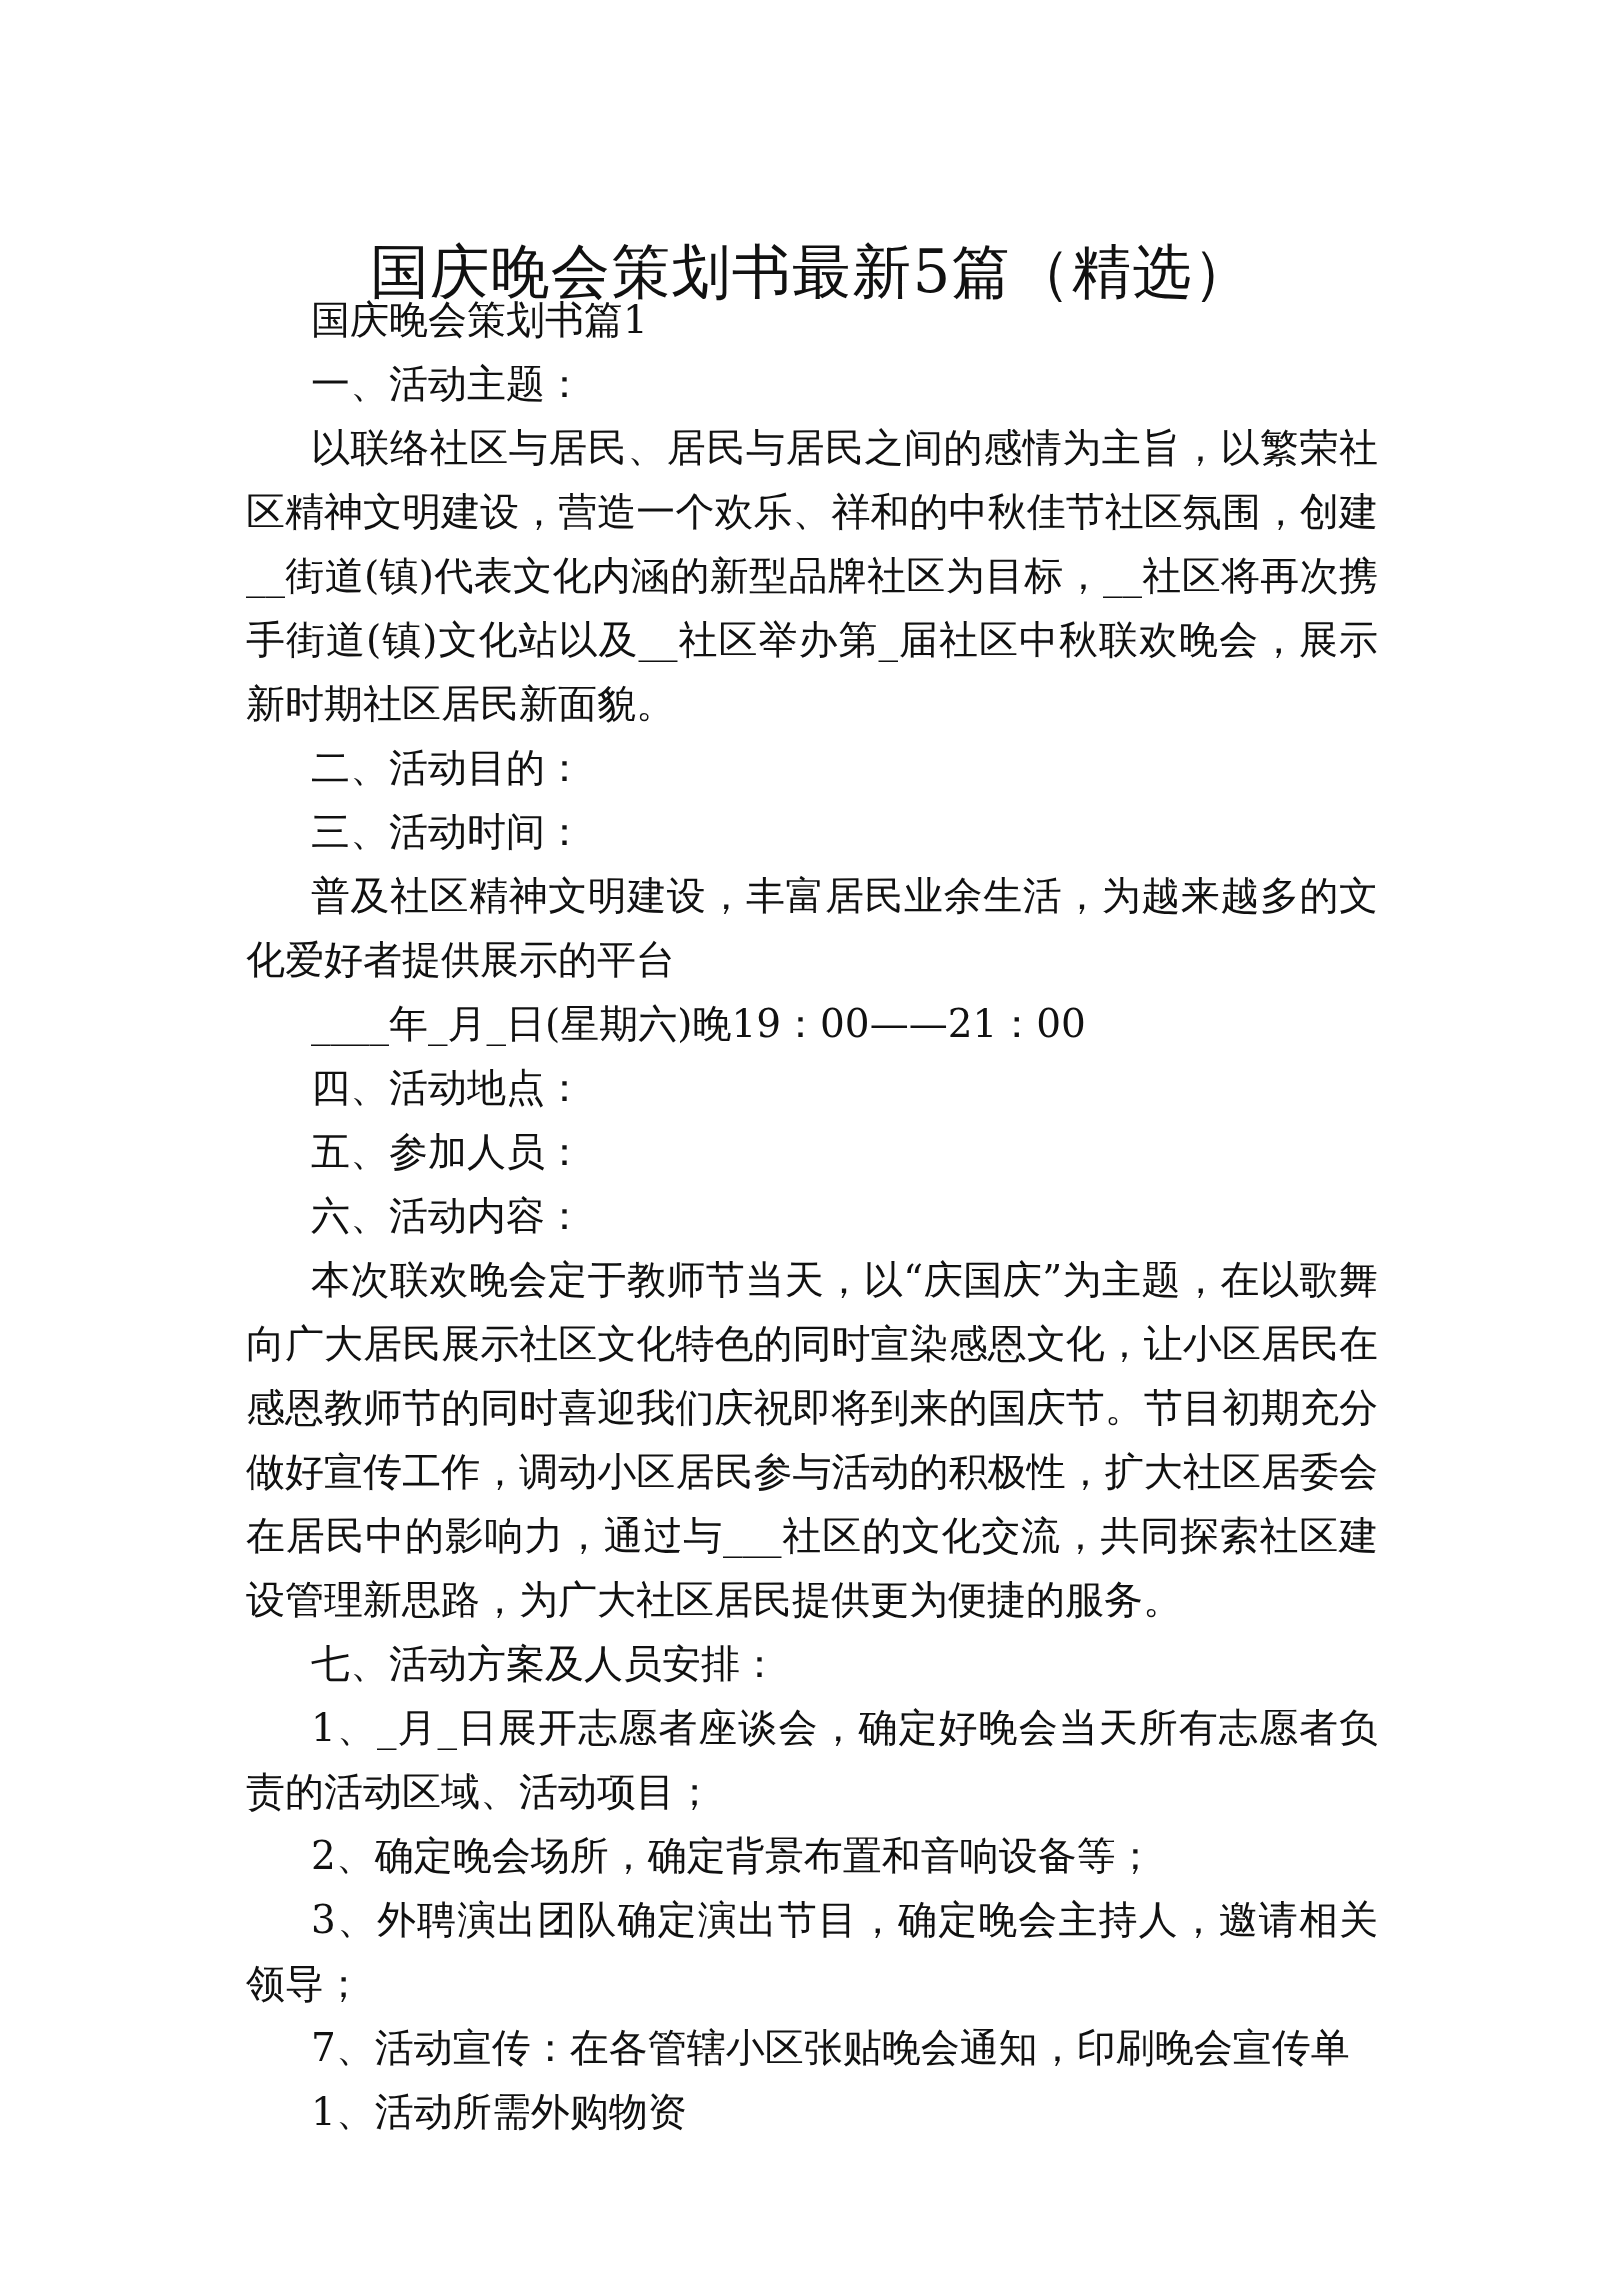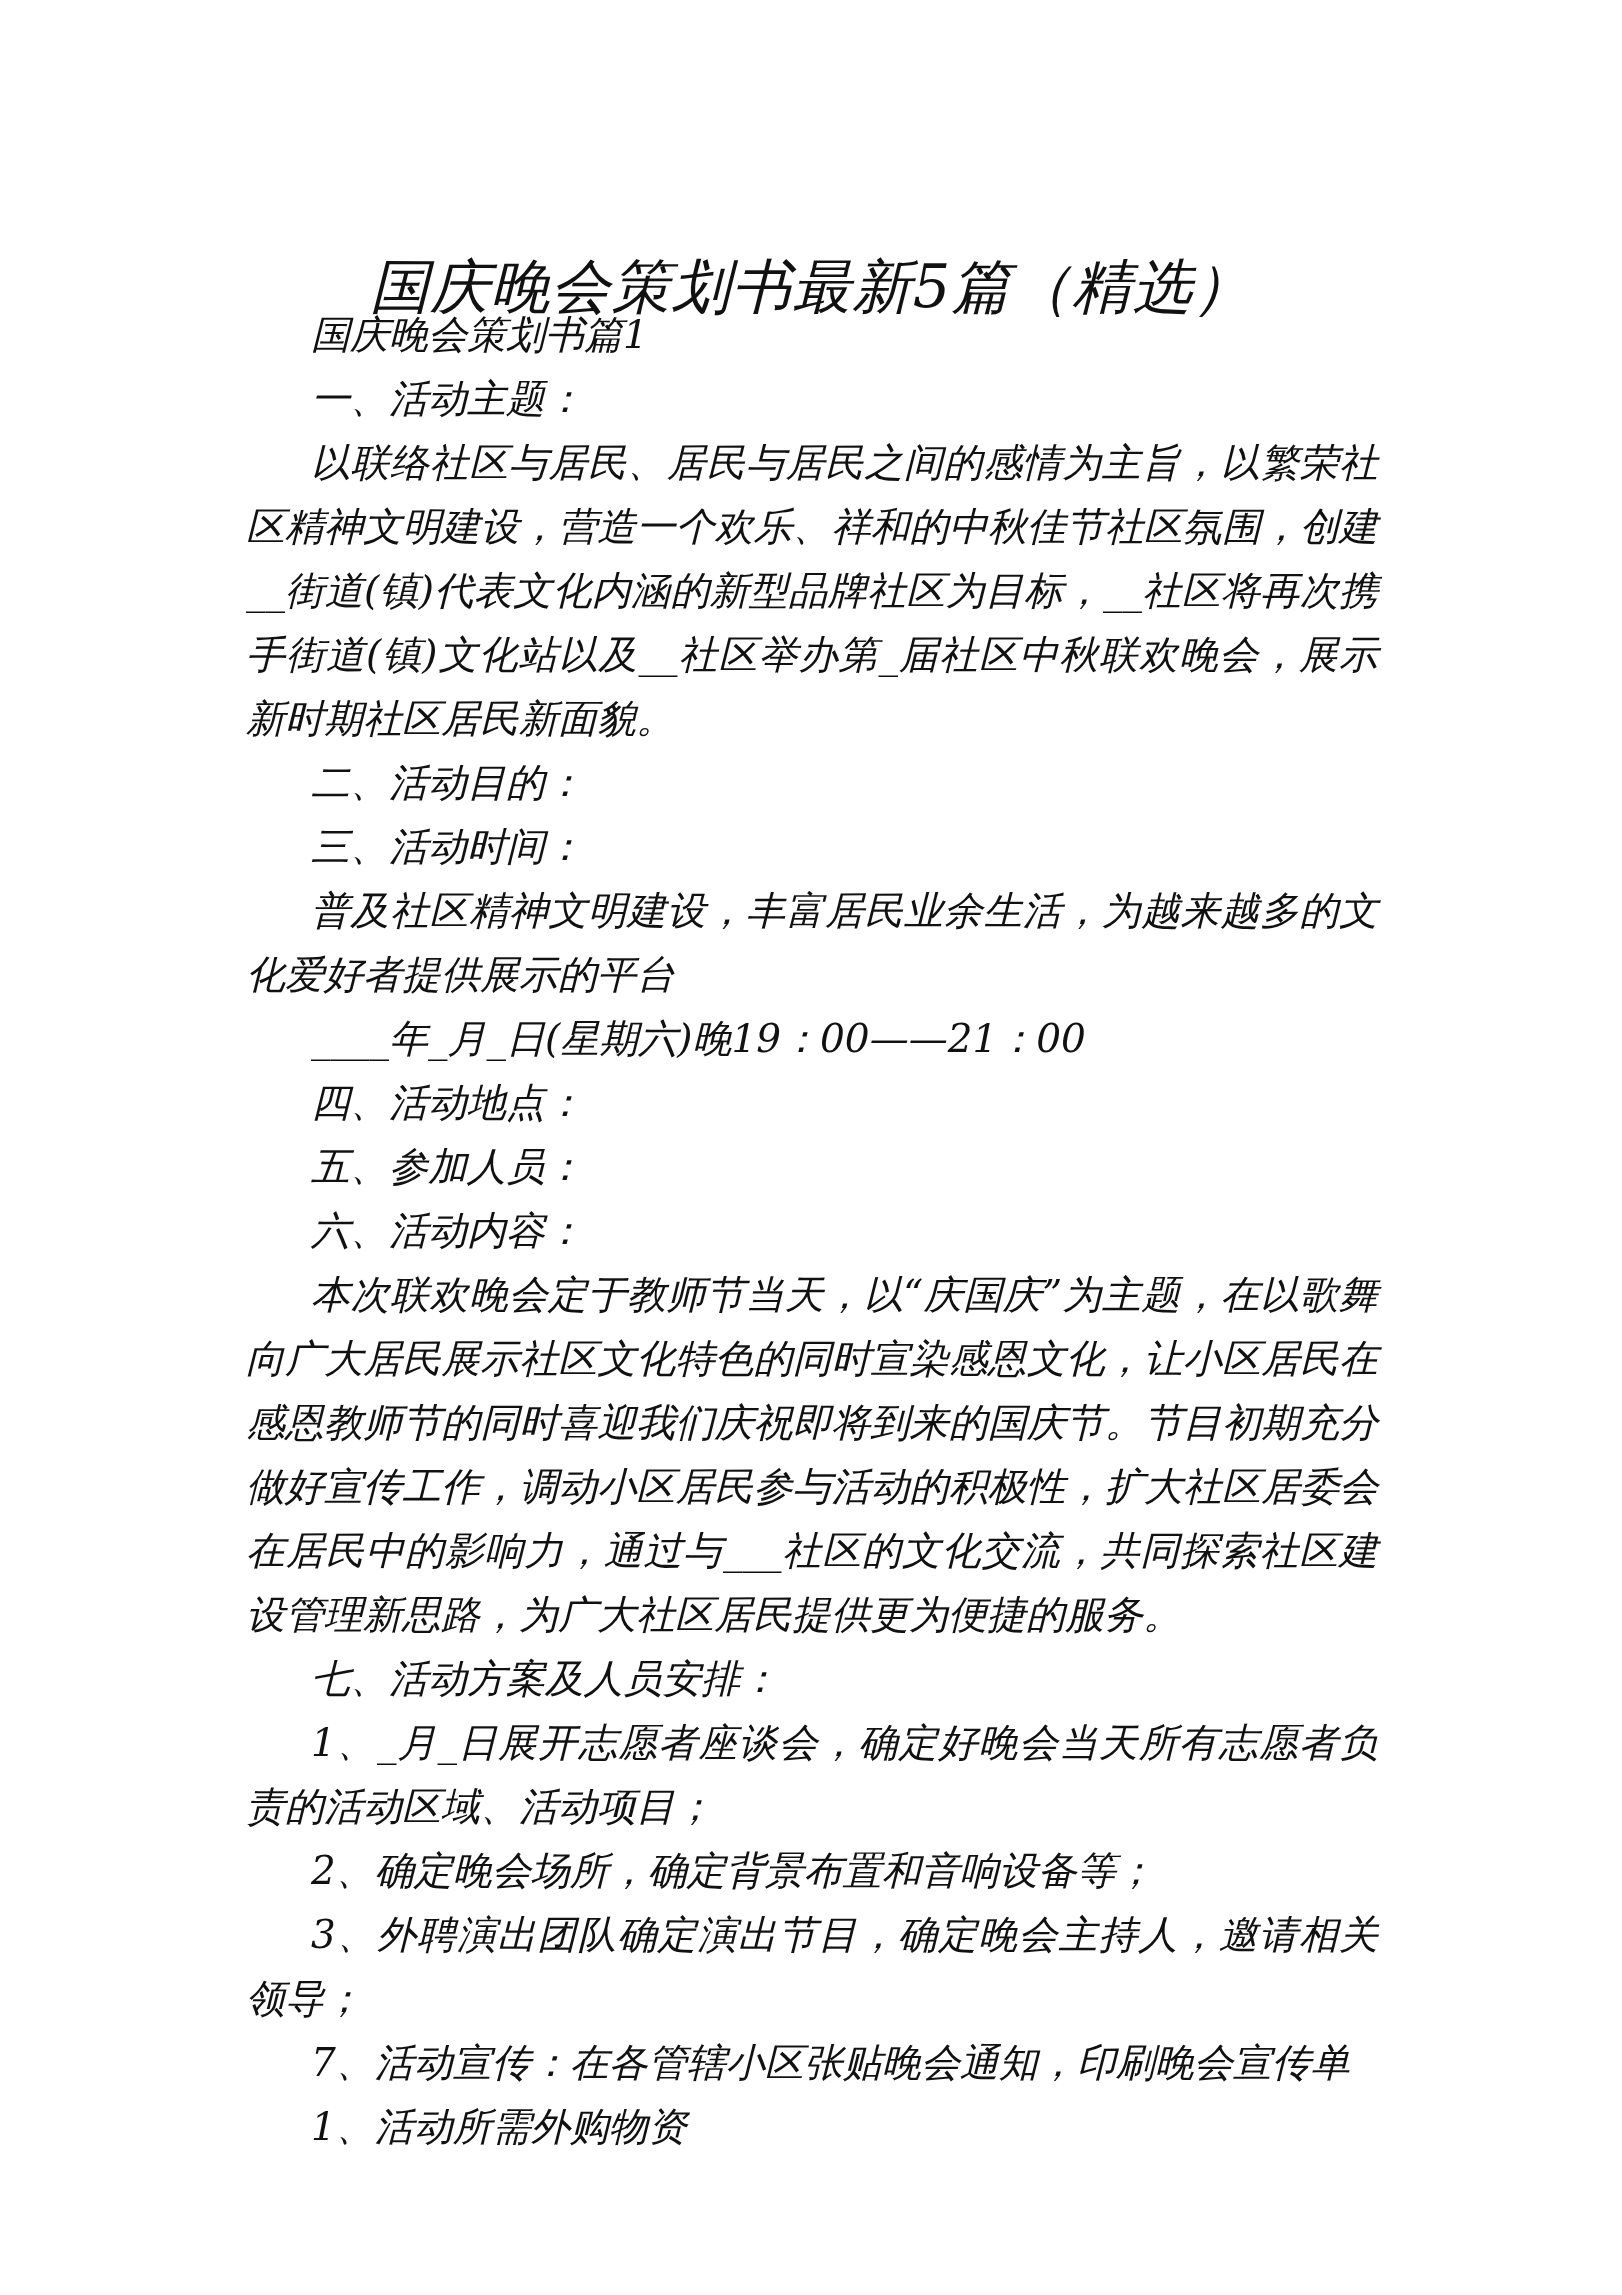--- a/index.html
+++ b/index.html
@@ -1,21 +1,21 @@
 <!DOCTYPE html>
 <html style="font-size:10.5px"><head>
   <meta charset="utf-8">
   <style>
     html, body { margin: 0; padding: 0; background: #ffffff; }
     body {
       width: 1623px; height: 2295px; position: relative; overflow: hidden;
       font-family: "DejaVu Serif", "Liberation Serif", serif;
       color: #111111;
     }
-    .page { position: absolute; left: 0; top: 15px; width: 1623px; height: 1850px; background: #ffffff; font-style: italic; }
+    .page { position: absolute; left: 0; top: 0; width: 1623px; height: 1850px; background: #ffffff; }
     .title {
       position: absolute; left: 0; width: 1623px; top: 196px;
       text-align: center; font-size: 59px; line-height: 72px; letter-spacing: 1.3px;
       font-weight: normal;
     }
     .content {
       position: absolute; left: 246px; width: 1132px; top: 288px;
       font-size: 39px; line-height: 64px;
     }
     .p { margin: 0; text-align: justify; text-align-last: left; }

